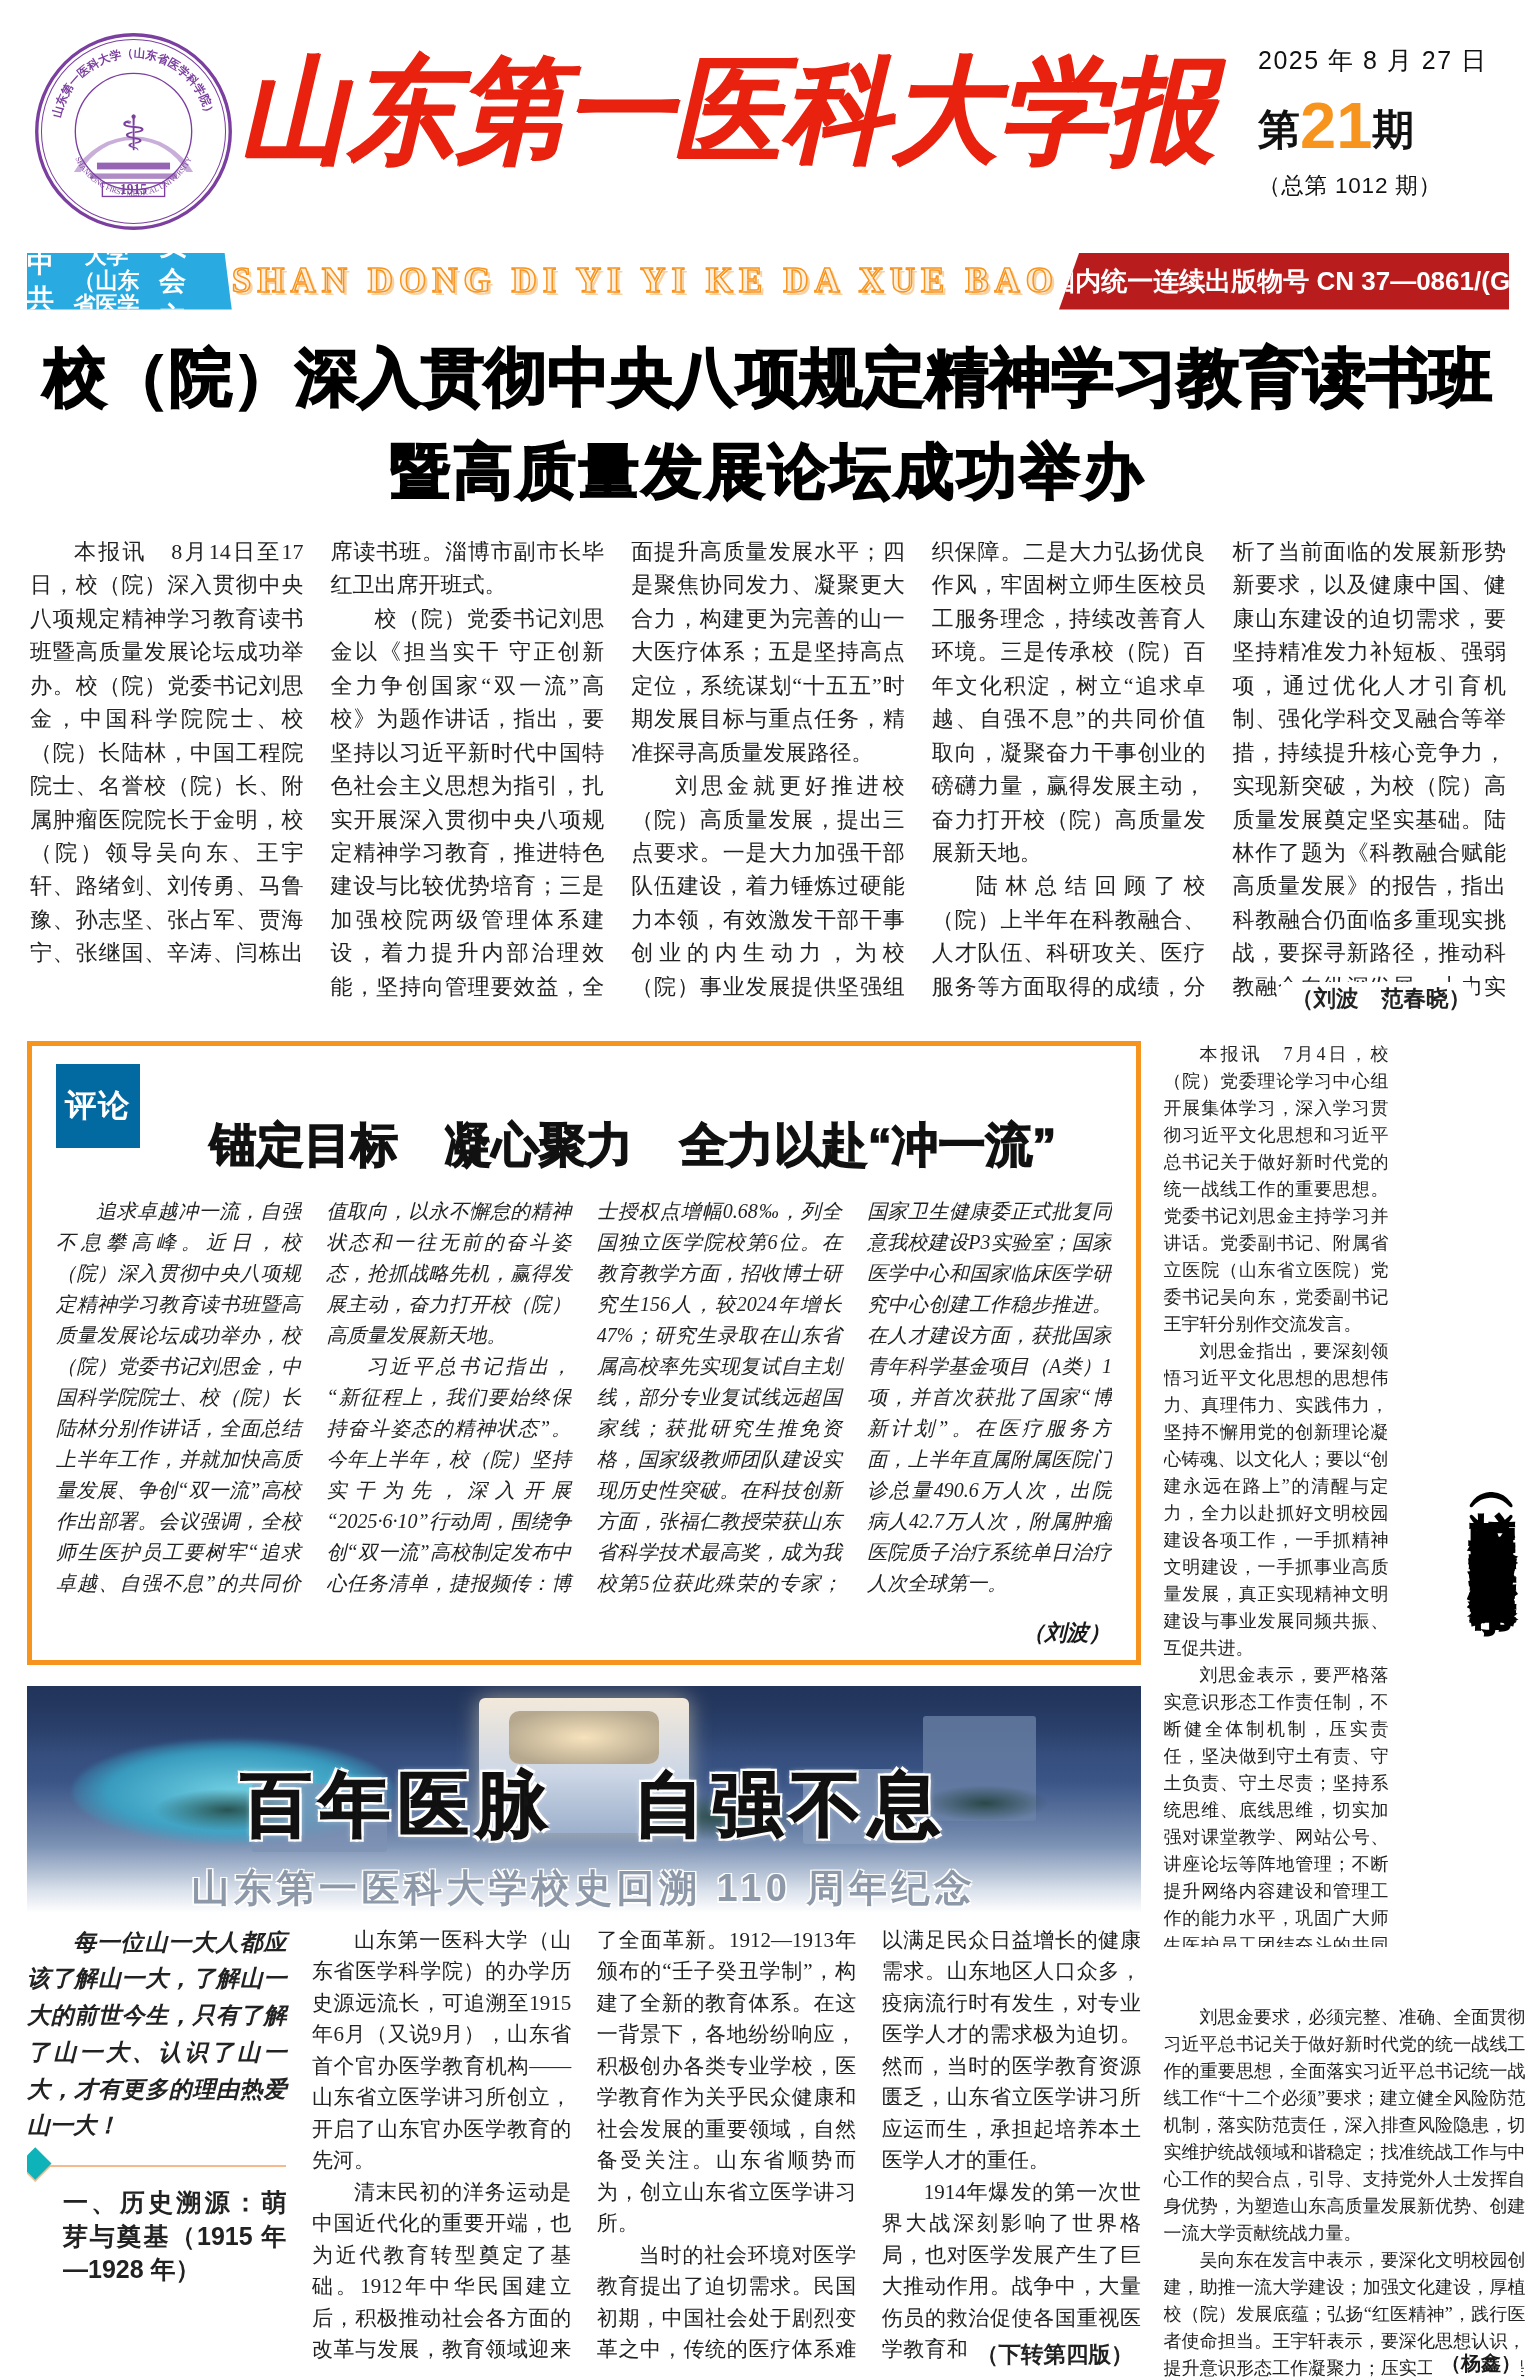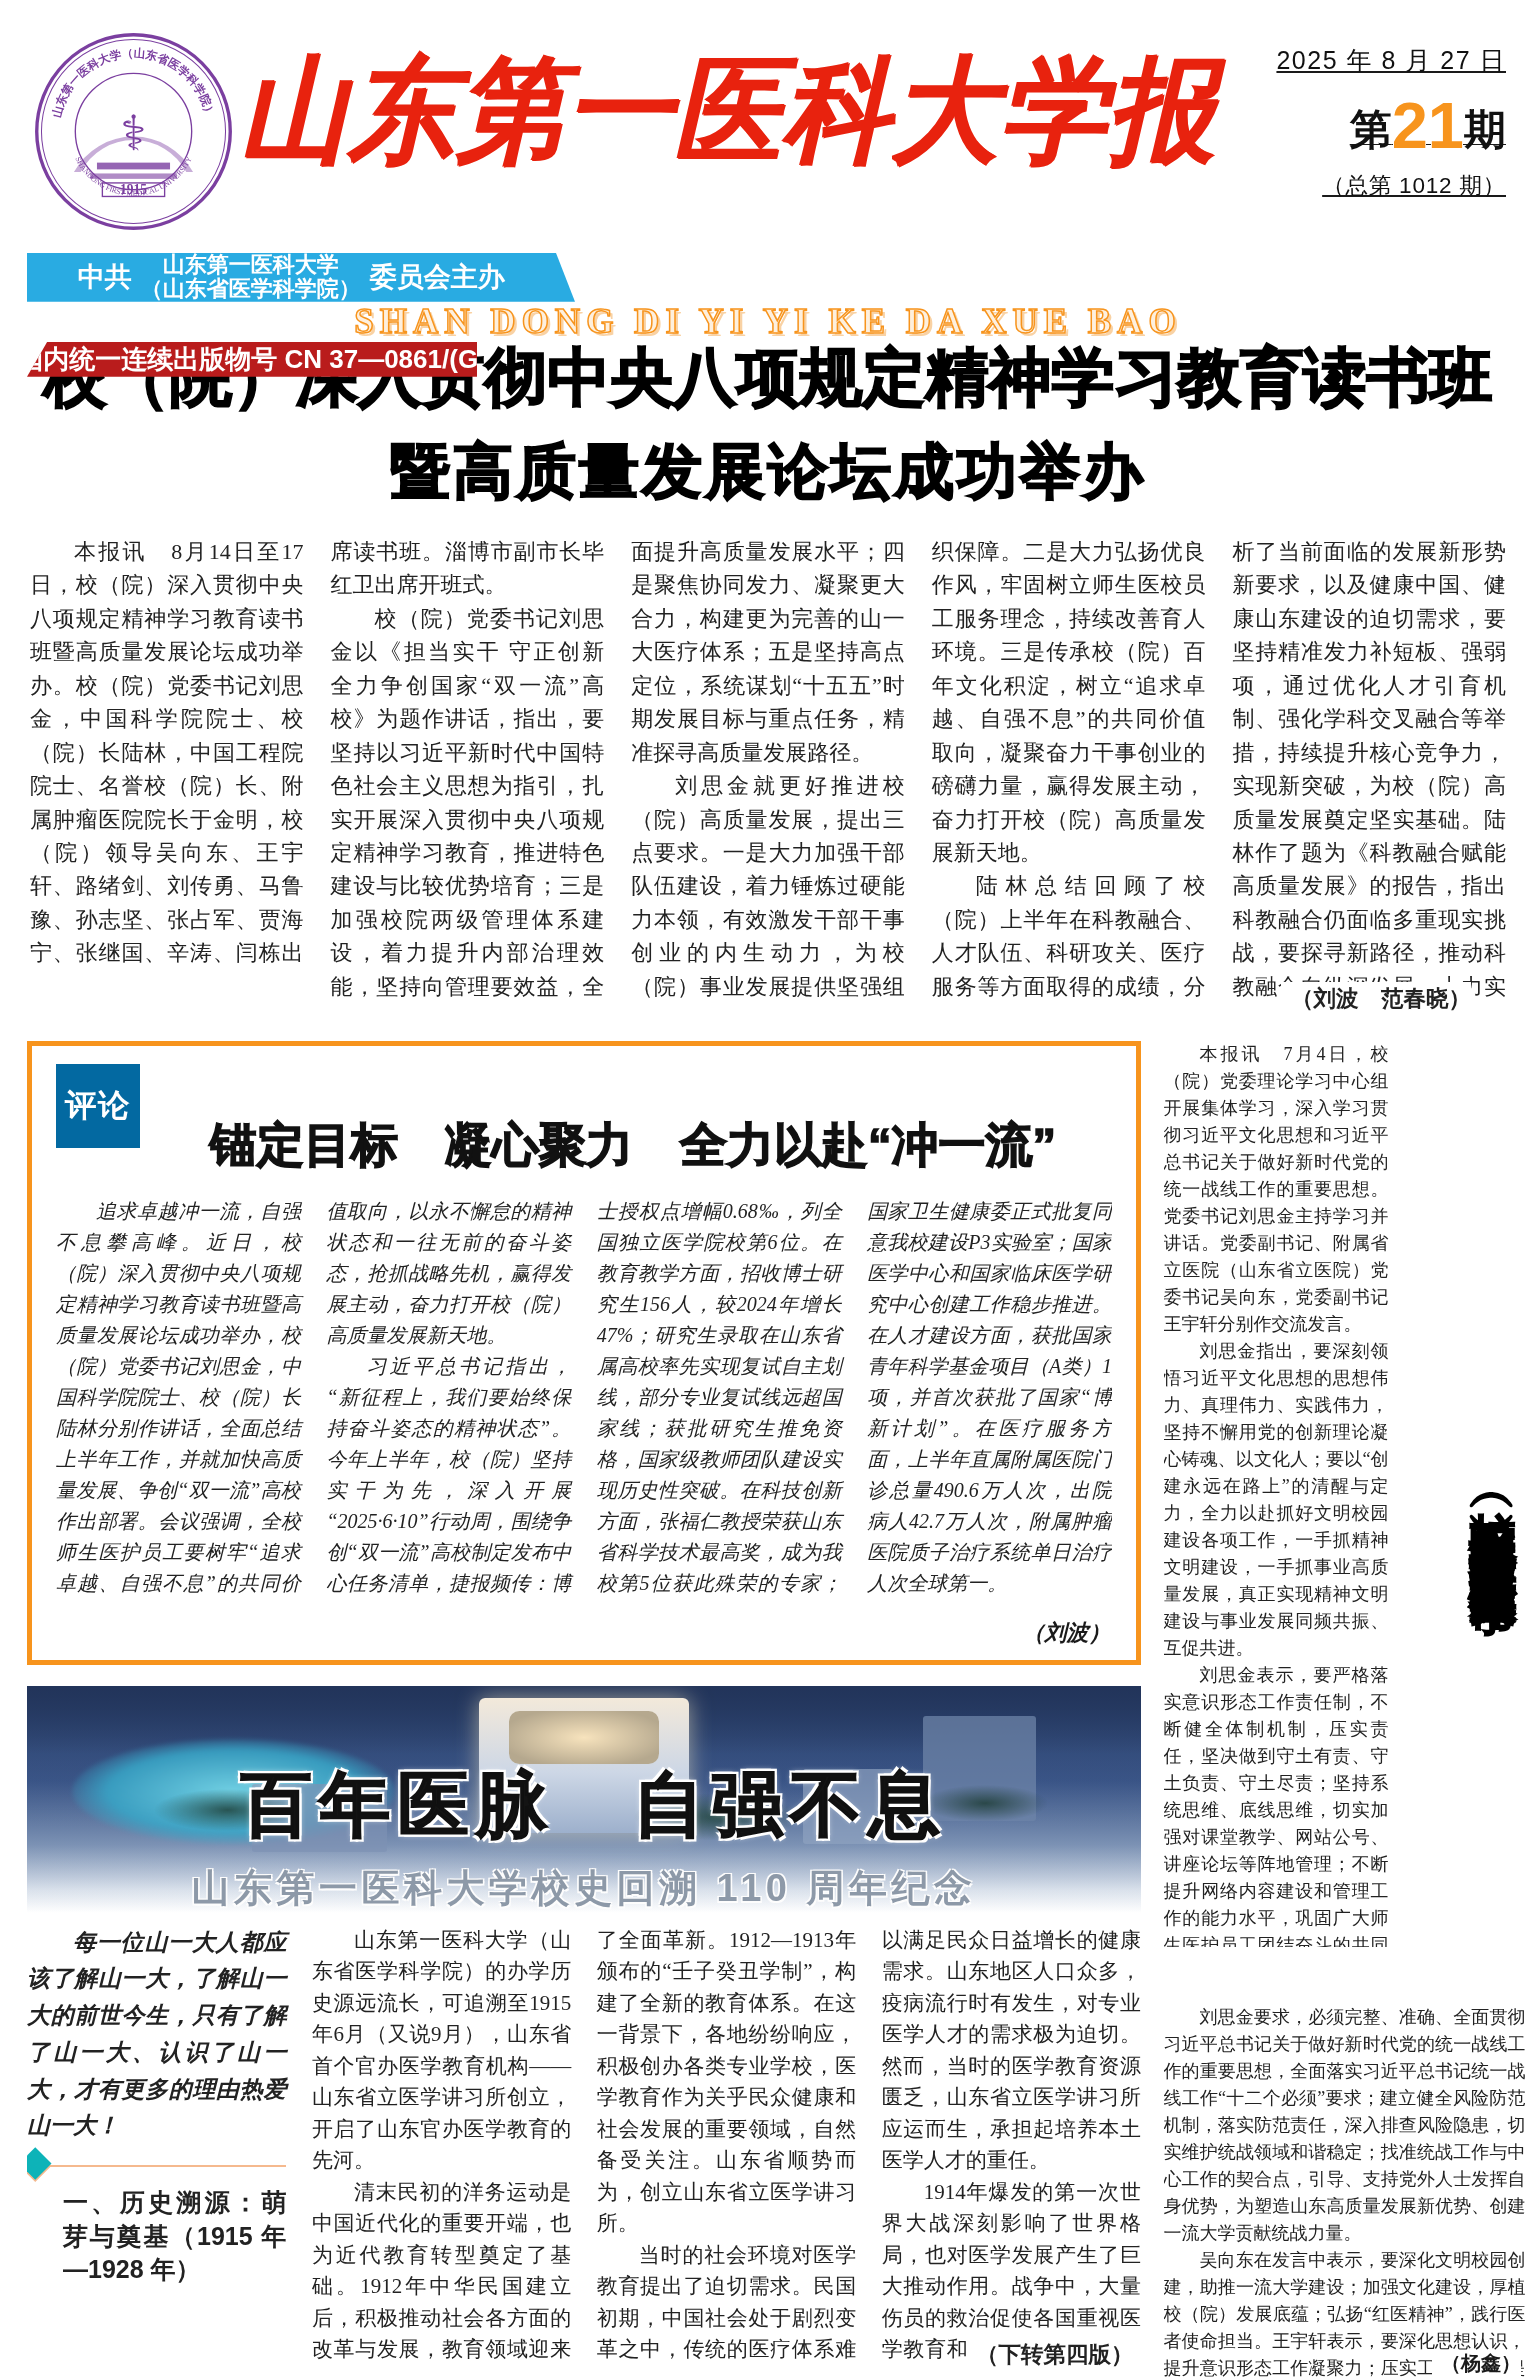--- a/index.html
+++ b/index.html
@@ -12,29 +12,29 @@
 
   
   .masthead { position:relative; height:248px; padding-top:19.5px; }
   .seal { position:absolute; left:31.5px; top:30px; width:203px; height:203px; }
   .mast-title {
     position:absolute; left:225px; top:39px; width:1005px; text-align:center;
     font-size:107px; font-weight:900; font-style:italic; color:#e8220e;
     letter-spacing:1.5px; white-space:nowrap; transform:scaleY(1.08);
     text-shadow:1.5px 1.5px 0 #e8220e;
   }
-  .mast-right { position:absolute; right:30px; top:44px; width:248px; text-align:right;text-decoration:underline; }
+  .mast-right { position:absolute; right:30px; top:44px; width:248px; text-align:left; }
   .mast-date { font-size:25px; color:#111; letter-spacing:1.5px; white-space:nowrap; }
   .mast-issue { margin-top:10.5px; font-weight:900; white-space:nowrap; }
   .mast-issue .zh { font-size:42px; color:#111; }
   .mast-issue .num { font-size:65px; color:#f7941d; font-family:"Liberation Sans",sans-serif; vertical-align:-4.5px; }
   .mast-total { margin-top:7.5px; font-size:22.5px; color:#111; letter-spacing:0.8px; }
 
   
-  .info-bar { position:relative; height:57px; margin:4.5px 27px 0 27px; display:flex; align-items:stretch;flex-direction:column; }
+  .info-bar { position:relative; height:57px; margin:4.5px 27px 0 27px; display:flex; align-items:stretch; }
   .bar-left {
     width:548px; background:#29abe2; color:#fff; display:flex; align-items:center; justify-content:center;
     clip-path:polygon(0 0,96.5% 0,100% 100%,0 100%); gap:9px; padding-right:19.5px;
   }
   .bar-left .cpc { font-size:27px; font-weight:bold; }
   .bar-left .org { text-align:center; line-height:1.12; font-size:22px; font-weight:bold; }
   .bar-left .sponsor { font-size:27px; font-weight:bold; }
   .bar-mid { flex:1; display:flex; align-items:center; justify-content:center; }
   .pinyin {
     font-size:35px; font-weight:900; letter-spacing:6px; color:#fef0de; white-space:nowrap;

